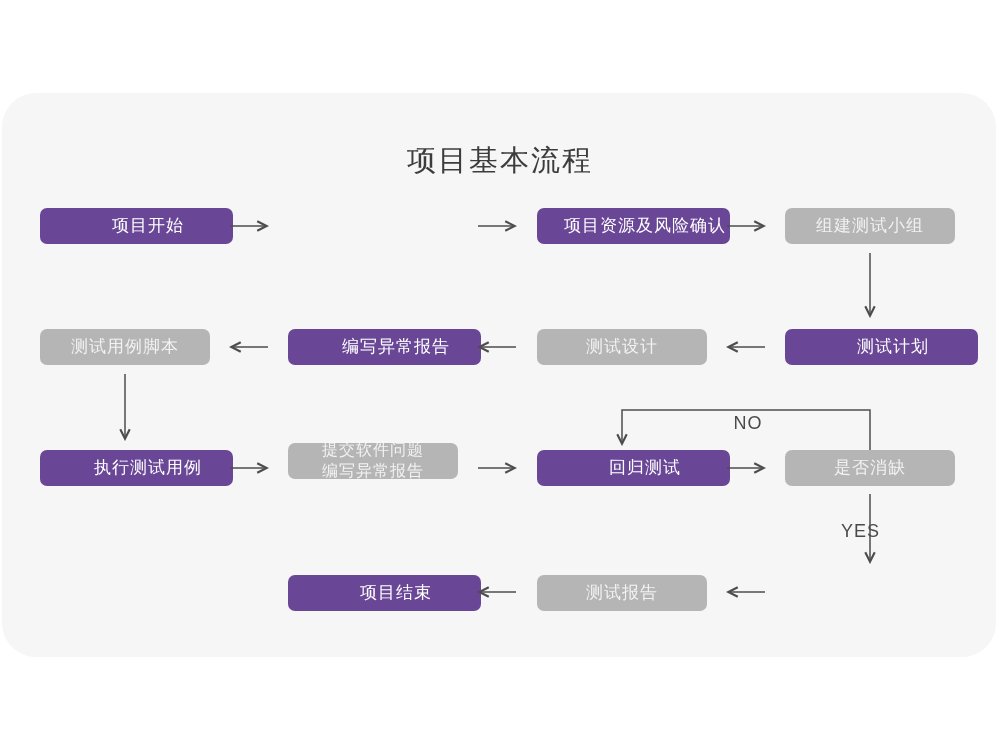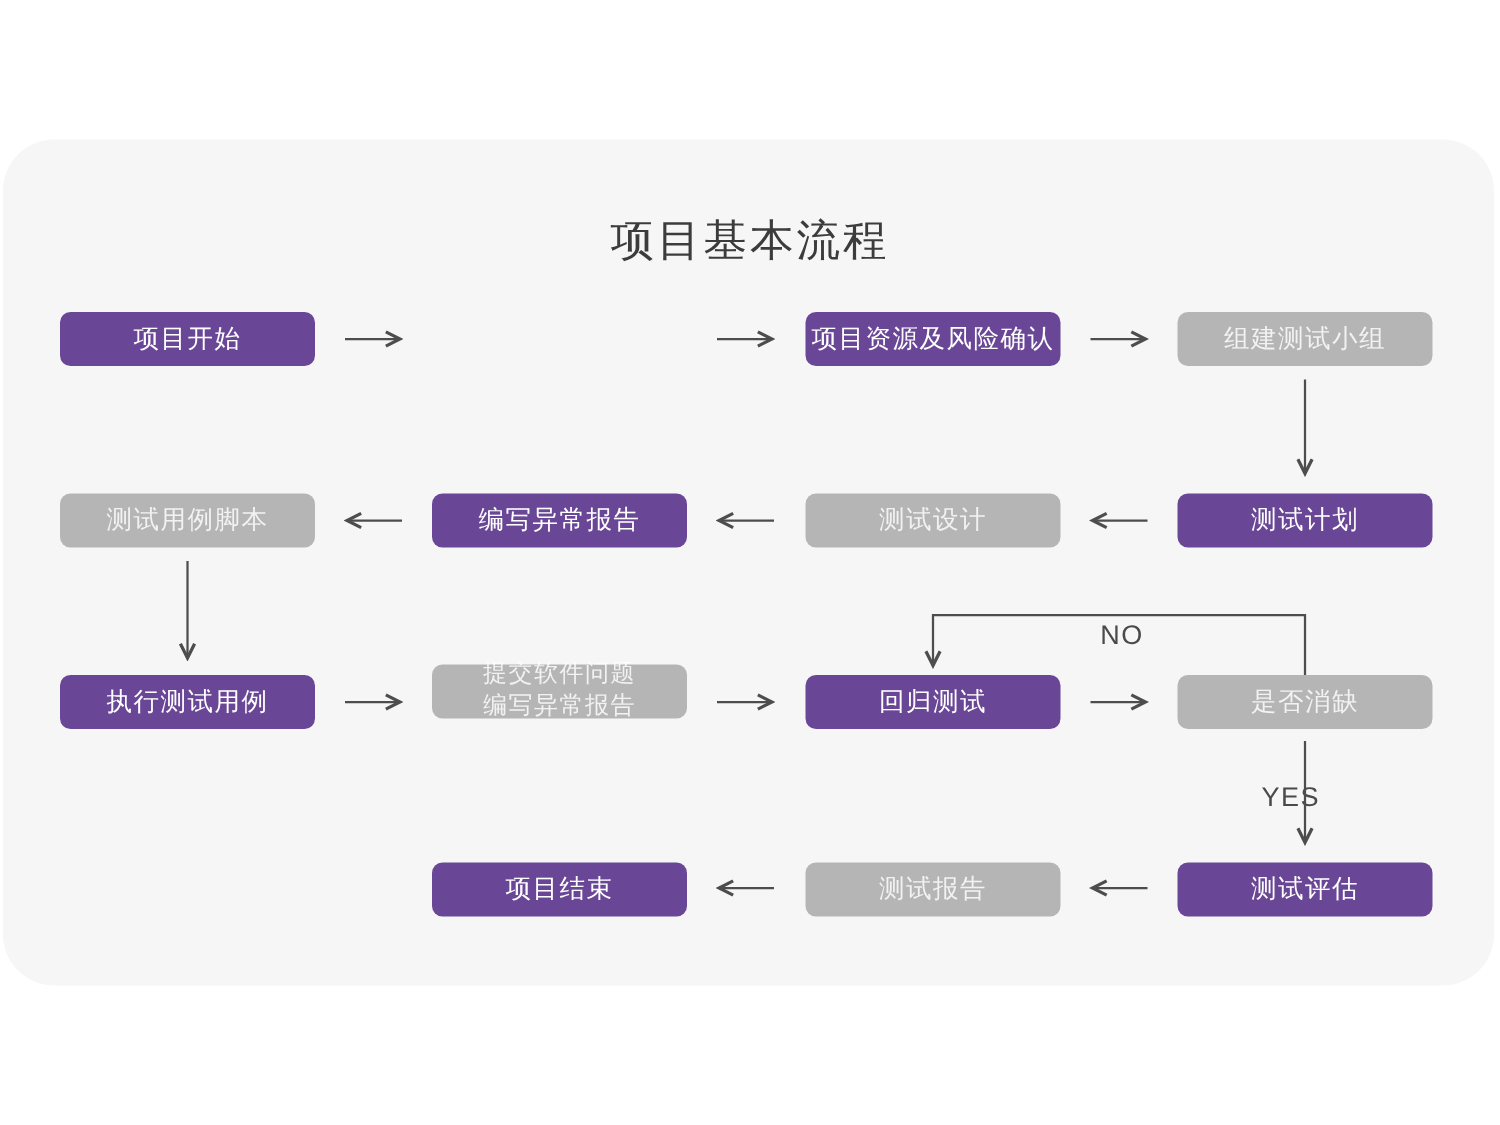--- a/index.html
+++ b/index.html
@@ -4,21 +4,21 @@
 <style>
   html,body{margin:0;padding:0;background:#ffffff;}
   body{font-family:"Liberation Sans","DejaVu Sans",sans-serif;}
   #stage{position:relative;width:1000px;height:750px;background:#ffffff;overflow:hidden;}
   #card{position:absolute;left:2px;top:93px;width:994px;height:564px;background:#f6f6f7;border-radius:34px;}
   #flow-title{position:absolute;left:0;top:141px;width:1000px;text-align:center;
     font-size:29px;color:#3c3c3c;letter-spacing:2px;font-weight:500;}
   .node{position:absolute;width:170px;height:36px;border-radius:7px;
     display:flex;align-items:center;justify-content:center;text-align:center;
     font-size:17px;letter-spacing:1px;white-space:pre-line;line-height:1.3;}
-  .purple{background:#694696;color:#ffffff;}
+  .purple{background:#694696;color:#ffffff;padding-left:23px;}
   .gray{background:#b5b5b5;color:rgba(255,255,255,0.82);}
   .c1{left:40px}.c2{left:288px}.c3{left:537px}.c4{left:785px}
   .r1{top:208px}.r2{top:329px}.r3{top:450px}.r4{top:575px}
   .tall{top:443px;height:36px;font-size:16px;}
   #arrow-layer{position:absolute;left:0;top:0;width:1000px;height:750px;pointer-events:none;}
   .edge-label{position:absolute;font-size:18px;color:#4a4a4a;letter-spacing:1px;}
   #label-no{left:718px;top:413px;width:60px;text-align:center;}
   #label-yes{left:841px;top:521px;}
 </style>
 </head>
@@ -37,21 +37,20 @@
   <div class="node gray   r2 c3">测试设计</div>
   <div class="node purple r2 c2">编写异常报告</div>
   <div class="node gray   r2 c1">测试用例脚本</div>
 
   <div class="node purple r3 c1">执行测试用例</div>
   <div class="node gray tall c2">提交软件问题
 编写异常报告</div>
   <div class="node purple r3 c3">回归测试</div>
   <div class="node gray   r3 c4">是否消缺</div>
 
-  <div class="node purple r4 c4">测试评估</div>
   <div class="node gray   r4 c3">测试报告</div>
   <div class="node purple r4 c2">项目结束</div>
 
   <div id="label-no" class="edge-label">NO</div>
   <div id="label-yes" class="edge-label">YES</div>
 
   <svg id="arrow-layer" viewBox="0 0 1000 750" xmlns="http://www.w3.org/2000/svg">
     <defs>
       <marker id="ah" viewBox="0 0 10 10" refX="8" refY="5" markerWidth="9" markerHeight="9" orient="auto-start-reverse">
         <path d="M1.5,1.5 L8.5,5 L1.5,8.5" fill="none" stroke="#4d4d4d" stroke-width="1.6"></path>

